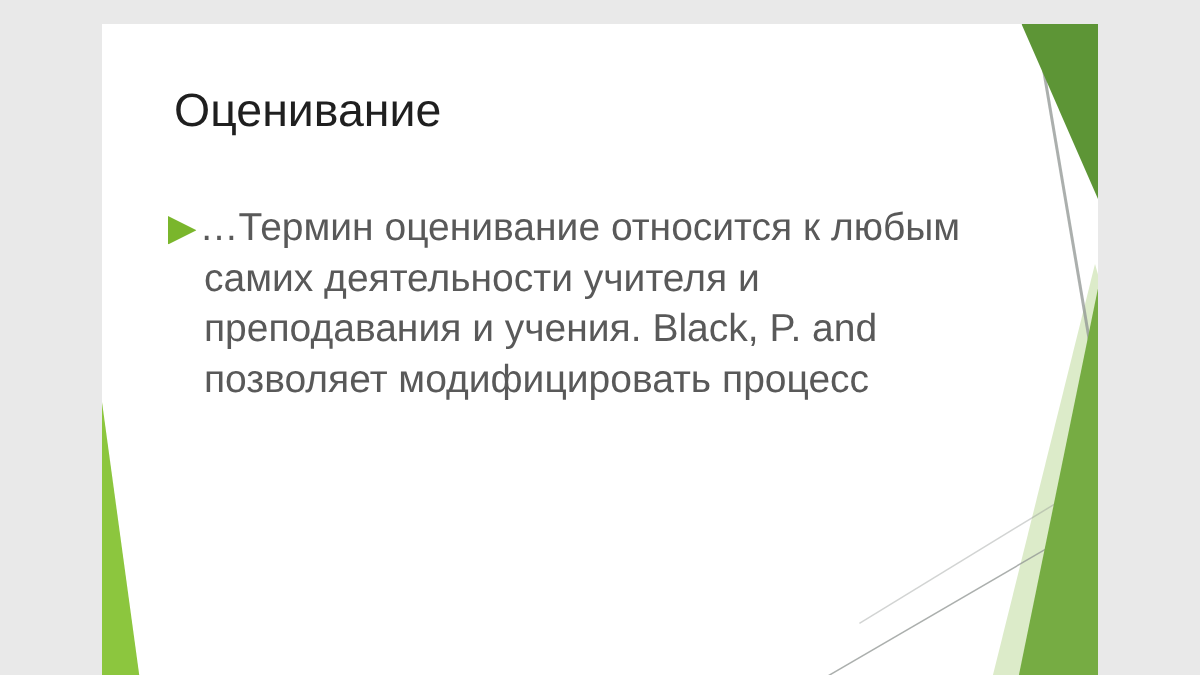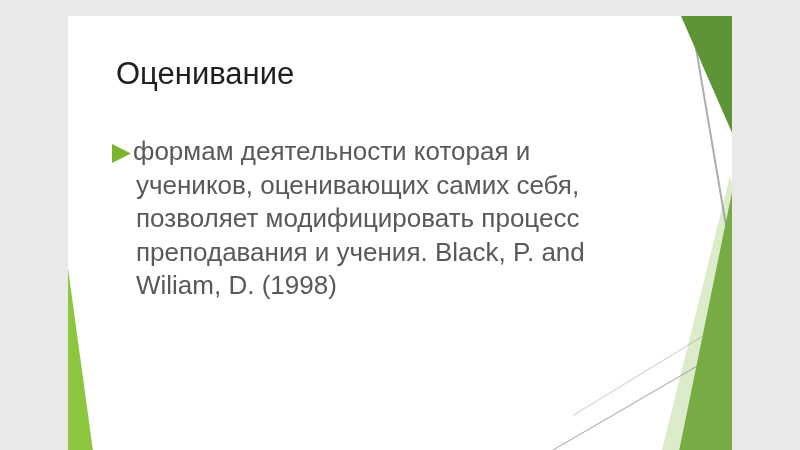--- a/index.html
+++ b/index.html
@@ -65,20 +65,19 @@
   <div class="decor seam-top-right" style="background: rgb(155, 208, 82);"></div>
   <div class="decor seam-bot-right" style="background: rgb(155, 208, 82);"></div>
   <div class="decor accent-dark" style="background: rgb(71, 128, 31);"></div>
   <div class="decor wedge-corner-left" style="background: rgb(140, 198, 62);"></div>
 
   <h1 class="title">Оценивание</h1>
 
   <div class="bullet-marker" style="background: rgb(122, 182, 44);"></div>
 
   <div class="bullet-text">
-    <div class="line">формам деятельности которая и</div>
-    <div class="line">учеников, оценивающих самих себя,</div>
+    <div class="line">…Термин оценивание относится к любым</div>
+    <div class="line">самих деятельности учителя и</div>
+    <div class="line">преподавания и учения. Black, P. and</div>
     <div class="line">позволяет модифицировать процесс</div>
-    <div class="line">преподавания и учения. Black, P. and</div>
-    <div class="line">Wiliam, D. (1998)</div>
   </div>
 
 </div>
 
 </body></html>

